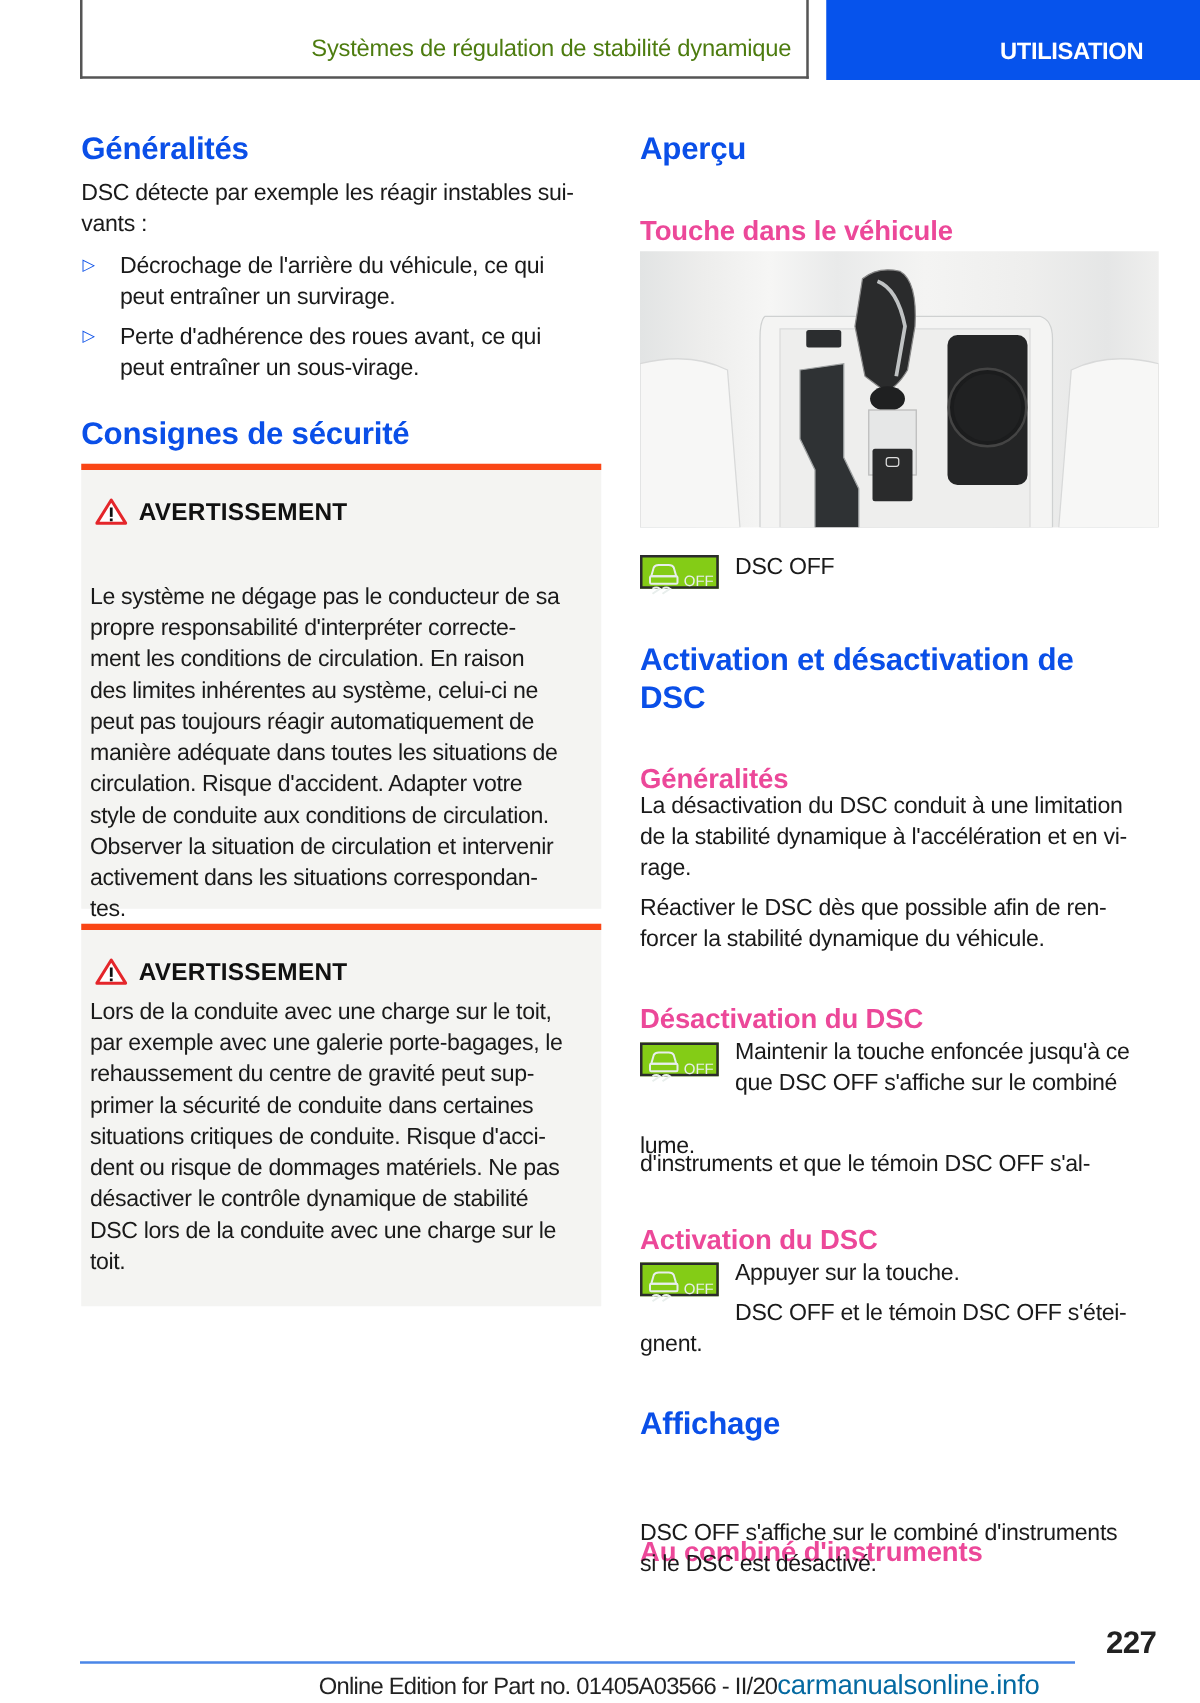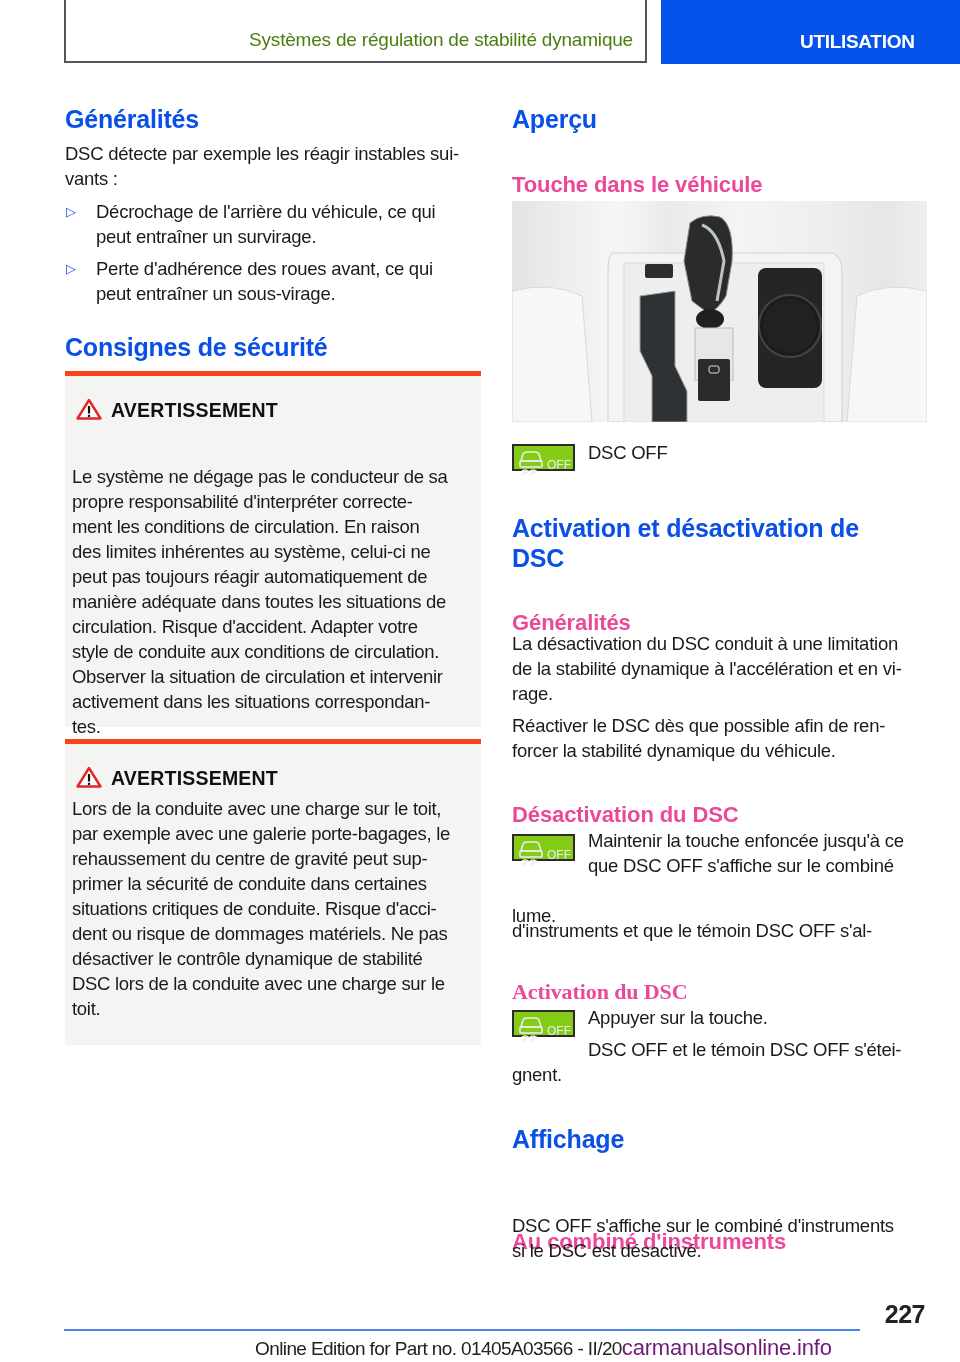--- a/index.html
+++ b/index.html
@@ -40,21 +40,21 @@
     position:absolute; left:512px; top:201px; width:415px; height:221px;
     background:linear-gradient(90deg,#e2e4e4 0%,#ededec 12%,#f6f6f5 25%,#e9eaea 38%,#f4f4f3 55%,#eeeeed 75%,#e5e6e6 90%,#efefee 100%);
     overflow:hidden;
   }
   .dsc-icon {
     position:absolute; width:63px; height:27px; background:#84cc16; border:2px solid #2b2b2b; box-sizing:border-box;
   }
   .footer-line { position:absolute; left:64px; top:1329px; width:796px; height:2px; background:#4a86e8; }
   .page-num { position:absolute; right:35px; top:1300px; font-weight:bold; font-size:25px; color:#222; letter-spacing:-0.5px; }
   .footer-text { position:absolute; left:255px; top:1335px; font-size:19px; color:#222; letter-spacing:-0.6px; white-space:nowrap; }
-  .footer-text .wm { color:#701a75; font-size:22px; letter-spacing:-0.2px; }
+  .footer-text .wm { color:#0369a1; font-size:22px; letter-spacing:-0.2px; }
 </style>
 </head>
 <body>
 
 <div class="hdr-box">
   <span class="hdr-title">Systèmes de régulation de stabilité dynamique</span>
 </div>
 <div class="hdr-tab">
   <span>UTILISATION</span>
 </div>
@@ -192,21 +192,21 @@
       <path d="M16 25 Q19 23 22 25 Q19 27 16 29"></path>
     </g>
     <text x="33" y="23" fill="#e8eeec" font-family="Liberation Sans, sans-serif" font-size="12">OFF</text>
   </svg>
 </div>
 <div class="p" style="left:588px;top:828px;">Maintenir la touche enfoncée jusqu'à ce</div>
 <div class="p" style="left:588px;top:853px;">que DSC OFF s'affiche sur le combiné</div>
 <div class="p" style="left:512px;top:878px;margin-top:40px;">d'instruments et que le témoin DSC OFF s'al-</div>
 <div class="p" style="left:512px;top:903px;">lume.</div>
 
-<div class="h2" style="left:512px;top:966px;font-family:Liberation Serif, serif;">Activation du DSC</div>
+<div class="h2" style="left:512px;top:966px;">Activation du DSC</div>
 <div class="dsc-icon" style="left:512px;top:1010px;">
   <svg width="59" height="35" viewBox="0 0 59 35">
     <g fill="none" stroke="#e8eeec" stroke-width="1.6">
       <path d="M7 15 L9 8 Q10 6 13 6 L21 6 Q24 6 25 8 L27 15 Z"></path>
       <rect x="6" y="15" width="22" height="6" rx="1"></rect>
       <path d="M8 25 Q11 23 14 25 Q11 27 8 29"></path>
       <path d="M16 25 Q19 23 22 25 Q19 27 16 29"></path>
     </g>
     <text x="33" y="23" fill="#e8eeec" font-family="Liberation Sans, sans-serif" font-size="12">OFF</text>
   </svg>

